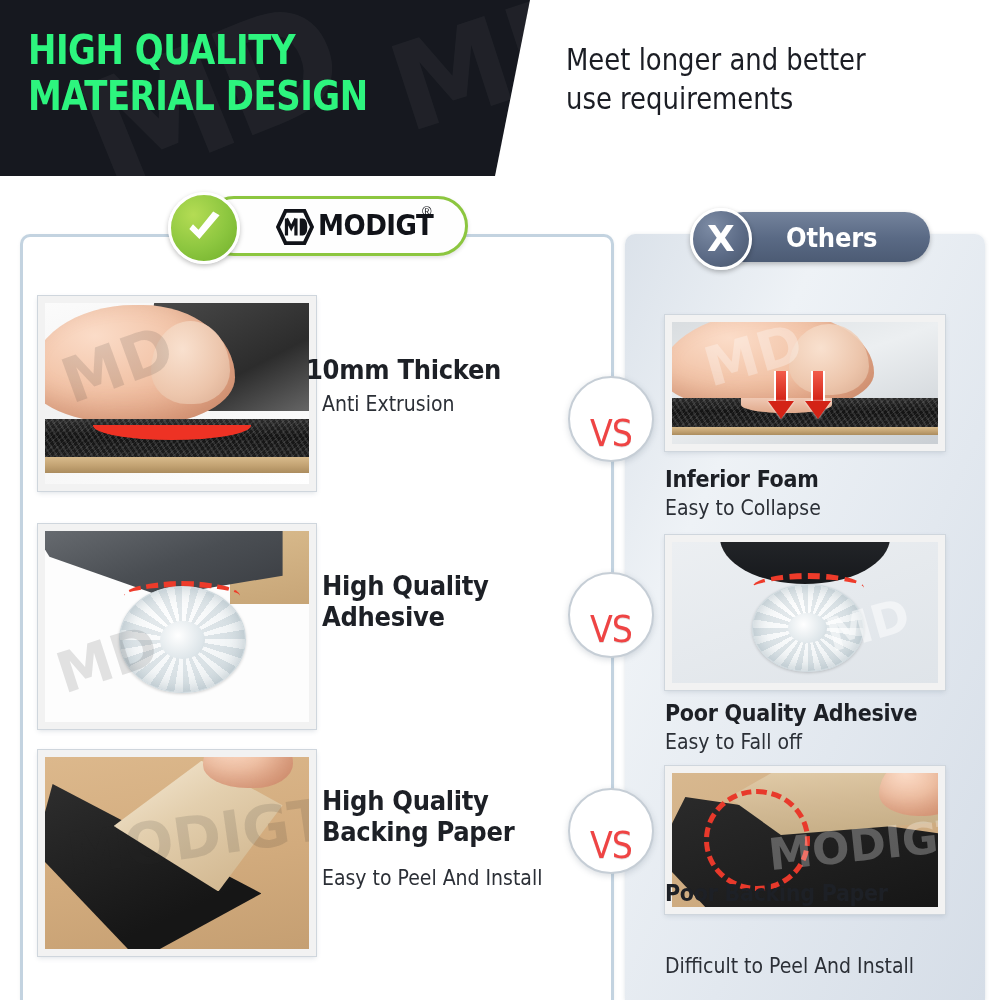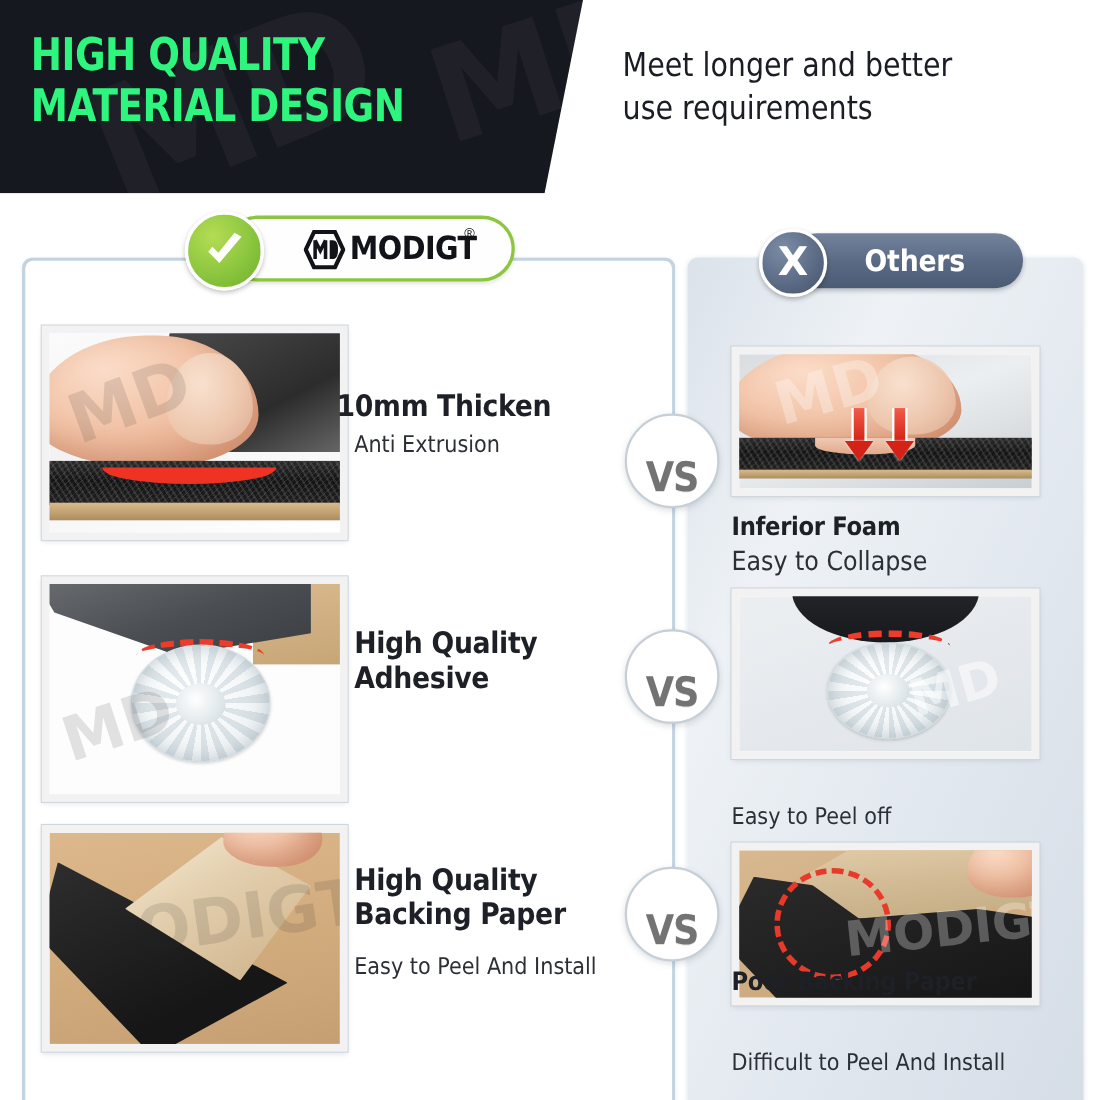--- a/index.html
+++ b/index.html
@@ -193,21 +193,21 @@
 
   
   .vs {
     position:absolute; width:86px; height:86px; border-radius:50%;
     background:#ffffff; border:2px solid #c6ced6;
     box-shadow:0 2px 6px rgba(80,100,120,.22);
     display:flex; align-items:center; justify-content:center; z-index:5;
   }
   .vs span {
     font-family:"DejaVu Sans Condensed","Liberation Sans", sans-serif;
-    font-weight:bold; font-size:37px; color:#737373; letter-spacing:-1px;
+    font-weight:normal; font-size:37px; color:#ef4444; letter-spacing:-1px;
     text-shadow:0 1px 0 rgba(0,0,0,.12);
     margin-top:28px;
   }
 </style>
 </head>
 <body>
 
 <div class="header">
   <div class="header-dark">
     <div class="hdr-watermark hdr-wm1">MD</div>
@@ -287,21 +287,21 @@
       <div class="arrow-dn" style="left:50%;top:40%;">
         <div class="shaft"></div>
           <div class="head"></div>
       </div>
       <div class="paperstrip" style="top:86%;height:7%;"></div>
       <div class="wmk" style="left:12%;top:2%;font-size:54px;transform:rotate(-16deg);color:rgba(255,255,255,.30);">MD</div>
     </div>
   </div>
 
   <div class="r-title" style="left:665px; top:290px; font-size:23px;">Inferior Foam</div>
-  <div class="r-sub" style="left:665px; top:320px; font-size:24px;">Easy to Collapse</div>
+  <div class="r-sub" style="left:665px; top:320px; font-size:21px;">Easy to Collapse</div>
 
   <div class="photo" style="left:38px; top:348px; width:278px; height:205px;">
     <div class="ph-inner">
       <div style="position:absolute;inset:0;background:#fdfdfd;"></div>
       <div style="position:absolute;left:70%;top:-2%;width:40%;height:40%;background:linear-gradient(170deg,#d9bb8d,#c6a476);"></div>
       <div style="position:absolute;left:-6%;top:-4%;width:96%;height:38%;background:linear-gradient(160deg,#6b6f74 0%,#4a4e53 55%,#3a3d42 100%);clip-path:polygon(0 0,100% 0,100% 72%,52% 100%,8% 46%);"></div>
       <div class="dasharc" style="left:30%;top:26%;width:44%;"></div>
       <div class="bottlecap" style="left:28%;top:29%;width:48%;height:56%;"></div>
       <div class="wmk wmk-dark" style="left:4%;top:50%;font-size:56px;transform:rotate(-18deg);">MD</div>
     </div>
@@ -319,21 +319,22 @@
   <div class="photo" style="left:665px; top:359px; width:280px; height:155px;">
     <div class="ph-inner">
       <div style="position:absolute;inset:0;background:linear-gradient(160deg,#eceff2,#dfe4e9);"></div>
       <div style="position:absolute;left:18%;top:-36%;width:64%;height:66%;background:linear-gradient(180deg,#2e3136,#17191c);border-radius:0 0 50% 50%;"></div>
       <div class="dasharc" style="left:30%;top:22%;width:42%;"></div>
       <div class="bottlecap" style="left:30%;top:30%;width:42%;height:62%;"></div>
       <div class="wmk" style="left:58%;top:40%;font-size:46px;transform:rotate(-16deg);color:rgba(255,255,255,.5);">MD</div>
     </div>
   </div>
 
-  <div class="r-sub" style="left:665px; top:554px; font-size:21px;">Easy to Peel off</div>
+  <div class="r-title" style="left:665px; top:524px; font-size:23px;">Poor Quality Adhesive</div>
+  <div class="r-sub" style="left:665px; top:554px; font-size:21px;">Easy to Fall off</div>
 
   <div class="photo" style="left:38px; top:574px; width:278px; height:206px;">
     <div class="ph-inner">
       <div style="position:absolute;inset:0;background:linear-gradient(170deg,#dcb88c 0%,#d2ab7d 55%,#c59f72 100%);"></div>
       <div style="position:absolute;left:-4%;top:14%;width:86%;height:92%;background:linear-gradient(155deg,#2e2e2e,#161616 70%);clip-path:polygon(8% 0,100% 62%,46% 100%,0 38%);"></div>
       <div style="position:absolute;left:26%;top:2%;width:64%;height:68%;background:linear-gradient(150deg,#f6ead6 0%,#e3cfae 40%,#cdb188 100%);clip-path:polygon(52% 0,100% 34%,62% 100%,0 50%);box-shadow:0 3px 8px rgba(0,0,0,.2);"></div>
       <div class="thumb" style="left:60%;top:-16%;width:34%;height:32%;"></div>
       <div class="wmk wmk-dark" style="left:8%;top:24%;font-size:58px;transform:rotate(-8deg);">MODIGT</div>
     </div>
   </div>

